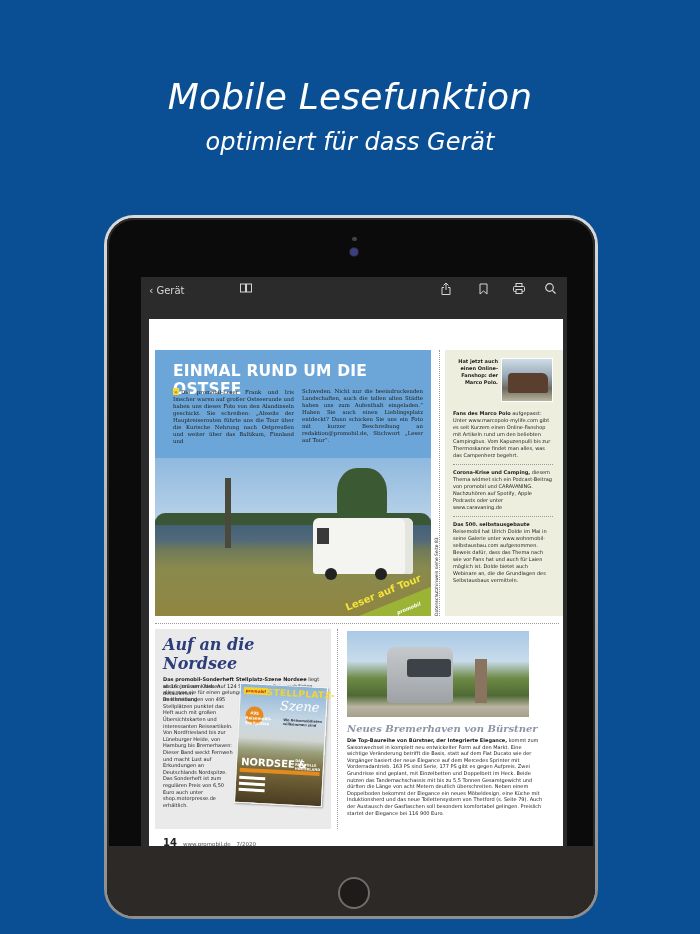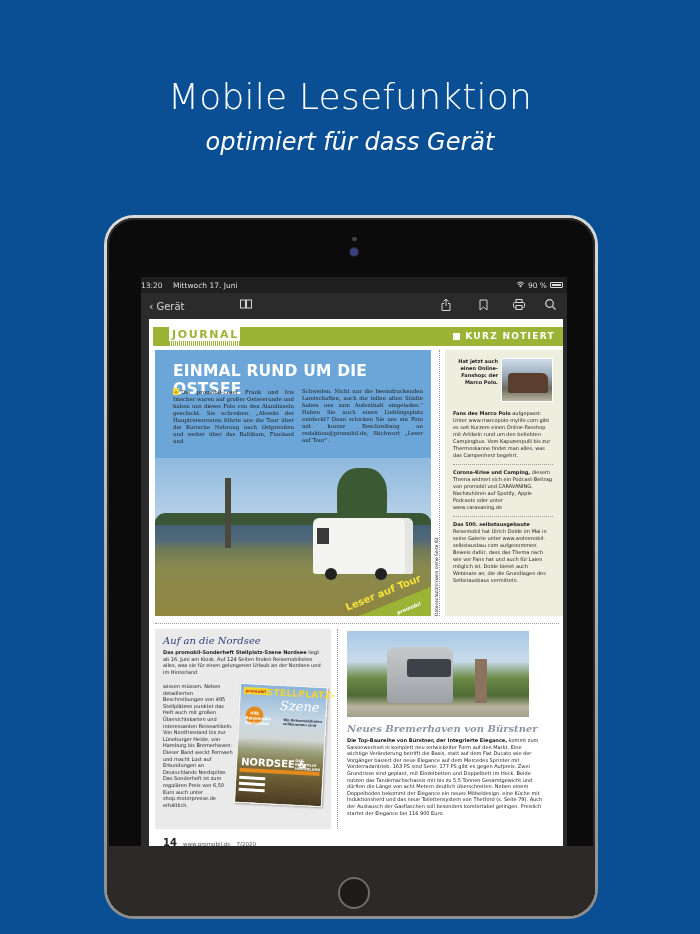--- a/index.html
+++ b/index.html
@@ -1,20 +1,20 @@
 <!DOCTYPE html>
 <html><head>
 <meta charset="utf-8">
 <style>
   * { box-sizing: border-box; margin: 0; padding: 0; }
   html, body { width: 700px; height: 934px; overflow: hidden; }
   body { background: #0a4f94; font-family: "DejaVu Sans", sans-serif; position: relative; }
 
   .promo-title { position: absolute; top: 76px; left: 0; width: 700px; text-align: center; color: #fff;
-    font-family: "DejaVu Sans", sans-serif; font-weight: 300; font-size: 36px; letter-spacing: 0.2px; }
+    font-family: "DejaVu Sans", sans-serif; font-style: italic; font-weight: 300; font-size: 36px; letter-spacing: 0.2px; }
   .promo-sub { position: absolute; top: 128px; left: 0; width: 700px; text-align: center; color: #fff;
     font-family: "DejaVu Sans", sans-serif; font-style: italic; font-size: 24px; font-weight: 300; }
 
   .ipad { position: absolute; left: 104px; top: 215px; width: 494px; height: 704px;
     border-radius: 30px; background: linear-gradient(180deg,#d9d9d9,#8d8d8d); padding: 3px; }
   .ipad-inner { width: 100%; height: 100%; border-radius: 27px; background: #0b0b0b; position: relative; overflow: hidden;
     box-shadow: inset 0 0 0 2px #2a2a2a; }
   .ipad-inner::after { content:""; position:absolute; left:0; right:0; bottom:0; height:70px; background:#2c2927; }
   .sensor { position: absolute; left: 245px; top: 19px; width: 5px; height: 4px; border-radius: 3px; background: #444; }
   .camera { position: absolute; left: 243px; top: 30px; width: 8px; height: 8px; border-radius: 50%; background: #3a3f80; box-shadow: 0 0 0 1px #222; }
@@ -66,21 +66,21 @@
   .marco-img { position:absolute; left: 56px; top: 8px; width: 52px; height: 44px; background: linear-gradient(180deg,#cfdde9 0%,#9aa9b8 40%,#6b6a60 70%,#b9b39d 100%); border: 1.5px solid #fff; }
   .marco-img .van { position:absolute; left:6px; top:14px; width:40px; height:20px; background:#5a3f2f; border-radius: 4px 6px 2px 2px; }
   .kurz-items { position:absolute; left: 8px; top: 60px; width: 100px; font-family:"DejaVu Sans", sans-serif; font-size: 5px; line-height: 7px; color:#222; }
   .kurz-items .item { padding-bottom: 3px; }
   .kurz-items .sep { border-top: 1px dotted #999; margin: 2px 0 4px 0; }
   .kurz-items b { font-weight: bold; }
 
   .hdiv { position:absolute; left: 6px; top: 304px; width: 404px; border-top: 1px dotted #999; }
 
   .nordsee { position:absolute; left: 6px; top: 310px; width: 176px; height: 200px; background: #eaeaea; padding: 6px 8px; }
-  .nordsee h2 { font-family:"DejaVu Serif", serif; font-style: italic; font-weight: normal; color:#2c3e7a; font-size: 10px; margin-bottom: 3px; }
+  .nordsee h2 { font-family:"DejaVu Serif", serif; font-style: italic; font-weight: bold; color:#2c3e7a; font-size: 16px; margin-bottom: 3px; }
   .nordsee .lead { font-size: 5px; line-height: 6.6px; color:#222; }
   .nordsee .body { position:absolute; left: 8px; top: 54px; width: 72px; font-size: 5px; line-height: 6.6px; color:#222; }
   .magazine { position:absolute; left: 82px; top: 56px; width: 88px; height: 120px; background: linear-gradient(180deg,#8ab3d9 0%,#c9d9e4 30%,#d1d6d4 45%,#9aa07c 55%,#7a6b3c 70%,#4a3c22 100%);
     transform: rotate(3deg); box-shadow: 1px 1px 2px rgba(0,0,0,0.3); border:1px solid #f5f5f5; }
   .magazine .brand { position:absolute; left: 3px; top: 3px; background:#f4d52d; color:#c2231d; font-size:4px; padding:1px 2px; font-weight:bold; font-style: italic; }
   .magazine .t1 { position:absolute; left: 26px; top: 2px; color:#f4d52d; font-weight:bold; font-size: 9px; letter-spacing: 0.3px; }
   .magazine .t2 { position:absolute; left: 40px; top: 12px; color:#fff; font-style: italic; font-size: 13px; font-family: "DejaVu Serif", serif; }
   .magazine .badge { position:absolute; left: 6px; top: 22px; width: 18px; height: 18px; border-radius: 50%; background:#e58a1f; color:#fff; font-size:4px; text-align:center; padding-top:4px; font-weight:bold; }
   .magazine .sub { position:absolute; left: 44px; top: 32px; color:#334; font-size:3.5px; font-weight:bold; line-height:4px; }
   .magazine .nord { position:absolute; left: 4px; top: 72px; color:#fff; font-weight:bold; font-size: 10px; }
@@ -110,37 +110,20 @@
 
 <div class="promo-title">Mobile Lesefunktion</div>
 <div class="promo-sub">optimiert für dass Gerät</div>
 
 <div class="ipad">
   <div class="ipad-inner">
     <div class="sensor"></div>
     <div class="camera"></div>
 
     <div class="screen">
-      <div class="statusbar">
-        <div class="left">
-          <span>13:20</span>
-          <span>Mittwoch 17. Juni</span>
-        </div>
-        <div class="right" style="display:flex;align-items:center;gap:3px;">
-          <span>
-            <svg width="9" height="7" viewBox="0 0 18 14">
-                <path d="M9 13 L12 9.5 A5 5 0 0 0 6 9.5 Z" fill="#ddd"></path>
-                <path d="M2 5 A10 10 0 0 1 16 5" stroke="#ddd" stroke-width="2" fill="none"></path>
-                <path d="M4.5 7.5 A6.5 6.5 0 0 1 13.5 7.5" stroke="#ddd" stroke-width="2" fill="none"></path>
-              </svg>
-          </span>
-          <span>90 %</span>
-          <span class="battery"></span>
-        </div>
-      </div>
 
       <div class="toolbar">
         <div class="back">
           <span style="font-size:11px;">‹</span>
           <span>Gerät</span>
         </div>
         <span class="icon" style="left:99px;">
           <svg width="12" height="10" viewBox="0 0 12 10">
               <rect x="0.5" y="1" width="5" height="8" fill="none" stroke="#d6d6d6"></rect>
               <rect x="6.5" y="1" width="5" height="8" fill="none" stroke="#d6d6d6"></rect>
@@ -166,30 +149,20 @@
         </span>
         <span class="icon" style="left:404px;">
           <svg width="11" height="11" viewBox="0 0 11 11">
               <circle cx="4.5" cy="4.5" r="3.8" fill="none" stroke="#d6d6d6" stroke-width="1.2"></circle>
               <path d="M7.3 7.3 L10.5 10.5" stroke="#d6d6d6" stroke-width="1.2"></path>
             </svg>
         </span>
       </div>
 
       <div class="page">
-        <div class="journal-bar">
-          <div class="journal-tab">
-            <span class="lbl">JOURNAL</span>
-            <div class="stripes"></div>
-          </div>
-          <div class="kurz">
-            <span class="sq"></span>
-            <span>KURZ NOTIERT</span>
-          </div>
-        </div>
 
         <div class="ostsee">
           <h1>EINMAL RUND UM DIE OSTSEE</h1>
           <div class="cols">
             <div><span class="guillemet">»</span><span>Die promobil-Leser Frank und Iris Imscher waren auf großer Ostseerunde und haben uns dieses Foto von den Alandinseln geschickt. Sie schreiben: „Abseits der Hauptreiserouten führte uns die Tour über die Kurische Nehrung nach Ostpreußen und weiter über das Baltikum, Finnland und</span></div>
             <div>Schweden. Nicht nur die beeindruckenden Landschaften, auch die tollen alten Städte haben uns zum Aufenthalt eingeladen.“ Haben Sie auch einen Lieblingsplatz entdeckt? Dann schicken Sie uns ein Foto mit kurzer Beschreibung an redaktion@promobil.de, Stichwort „Leser auf Tour“.</div>
           </div>
           <div class="photo1">
             <div class="forest"></div>
             <div class="tree1"></div>

